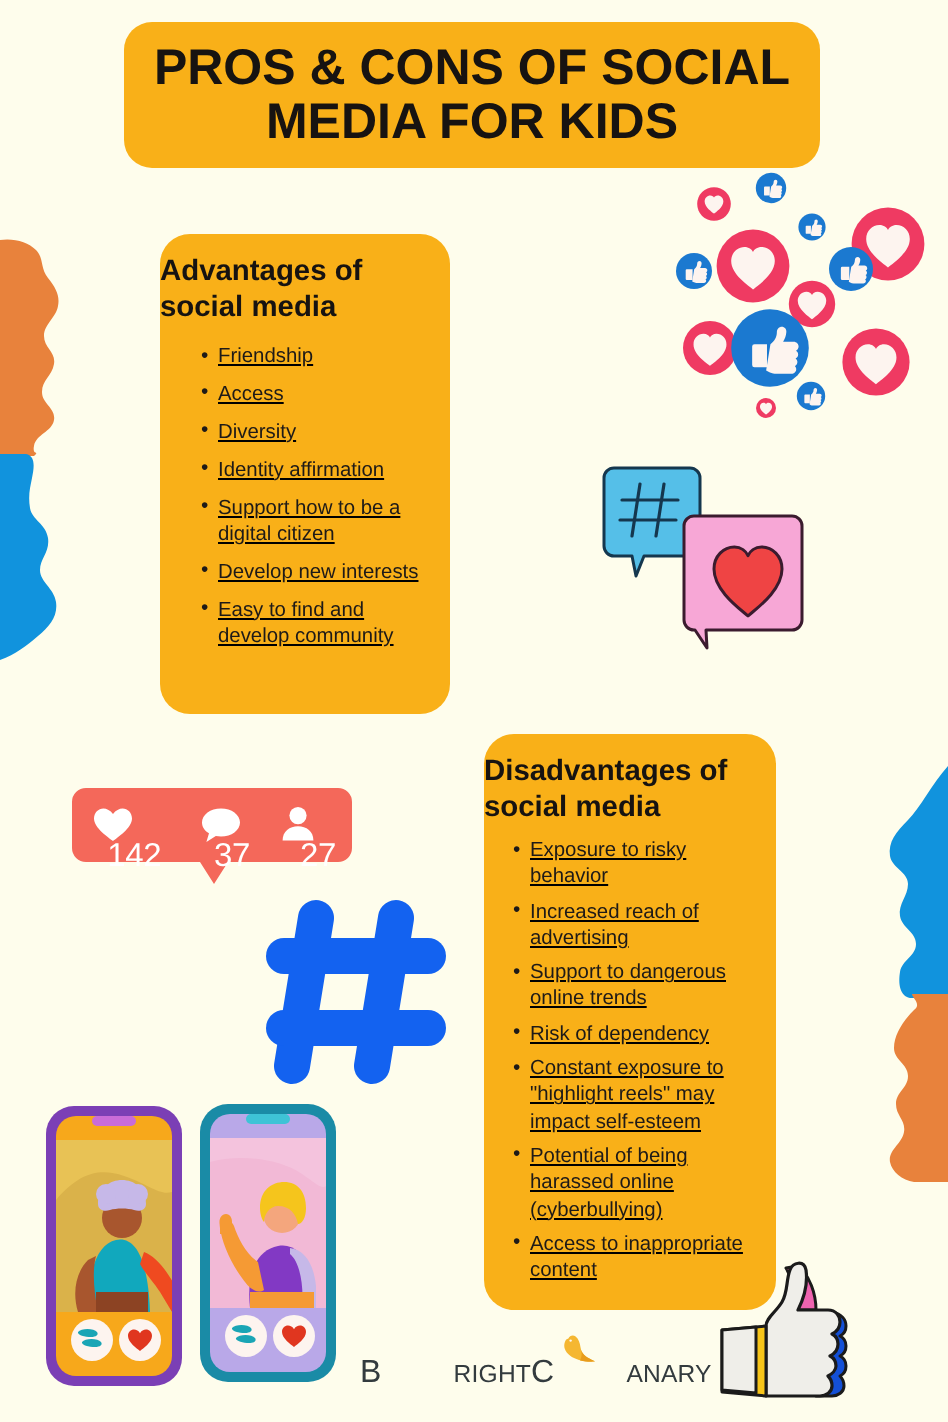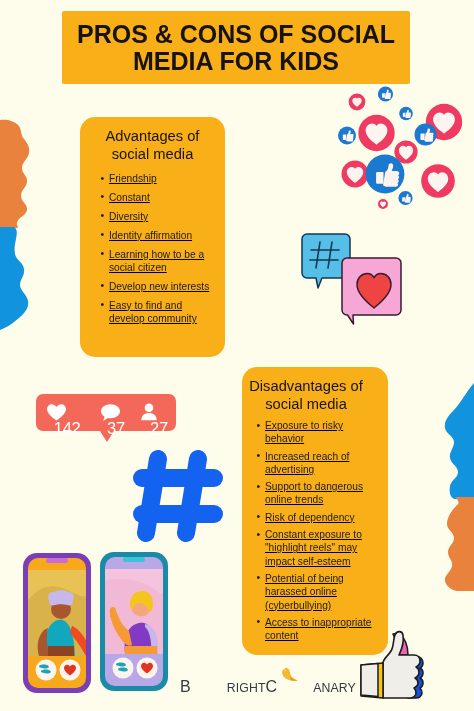--- a/index.html
+++ b/index.html
@@ -5,28 +5,28 @@
 <style>
   html,body{margin:0;padding:0;}
   body{width:474px;height:711px;overflow:hidden;background:#fefdec;
        font-family:"Liberation Sans",sans-serif;position:relative;
        -webkit-font-smoothing:antialiased;}
   .stage{position:absolute;left:0;top:0;width:474px;height:711px;overflow:hidden;background:#fefdec;}
   .abs{position:absolute;}
   svg{display:block;overflow:visible;}
 
   
-  .title-card{left:62px;top:11px;width:348px;height:73px;background:#f9b018;border-radius:2px;}
+  .title-card{left:62px;top:11px;width:348px;height:73px;background:#f9b018;border-radius:14px;}
   .title-text{position:absolute;left:0;top:0;width:348px;height:73px;display:flex;
       flex-direction:column;align-items:center;justify-content:center;
       color:#171311;font-weight:700;font-size:25px;line-height:27px;text-align:center;}
 
   
   .card{background:#f9b018;border-radius:15px;}
-  .card-head{text-align:center;font-weight:400;color:#171311;font-size:14.7px;line-height:18px;}
+  .card-head{font-weight:700;color:#171311;font-size:14.7px;line-height:18px;}
   .card-list{margin:0;padding:0;list-style:none;text-decoration:underline;}
   .card-list li{position:relative;color:#1e1a18;font-size:10.2px;line-height:13.3px;
       padding-left:9px;margin-bottom:5.6px;}
   .card-list li::before{content:"\2022";position:absolute;left:0.5px;top:-0.5px;font-size:10.5px;line-height:13.3px;}
 
   #adv-card{left:80px;top:117px;width:145px;height:240px;}
   #adv-head{position:absolute;left:0;top:10px;width:145px;}
   #adv-list{position:absolute;left:20px;top:55px;width:112px;}
 
   #dis-card{left:242px;top:367px;width:146px;height:288px;}
@@ -77,24 +77,24 @@
     </div>
   </div>
 
   <div class="abs card" id="adv-card">
     <div class="card-head" id="adv-head">
       <div>Advantages of</div>
       <div>social media</div>
     </div>
     <ul class="card-list" id="adv-list">
       <li>Friendship</li>
-      <li>Constant</li>
+      <li>Access</li>
       <li>Diversity</li>
       <li>Identity affirmation</li>
-      <li>Learning how to be a social citizen</li>
+      <li>Support how to be a digital citizen</li>
       <li>Develop new interests</li>
       <li>Easy to find and develop community</li>
     </ul>
   </div>
 
   <div class="abs card" id="dis-card">
     <div class="card-head" id="dis-head">
       <div>Disadvantages of</div>
       <div>social media</div>
     </div>

